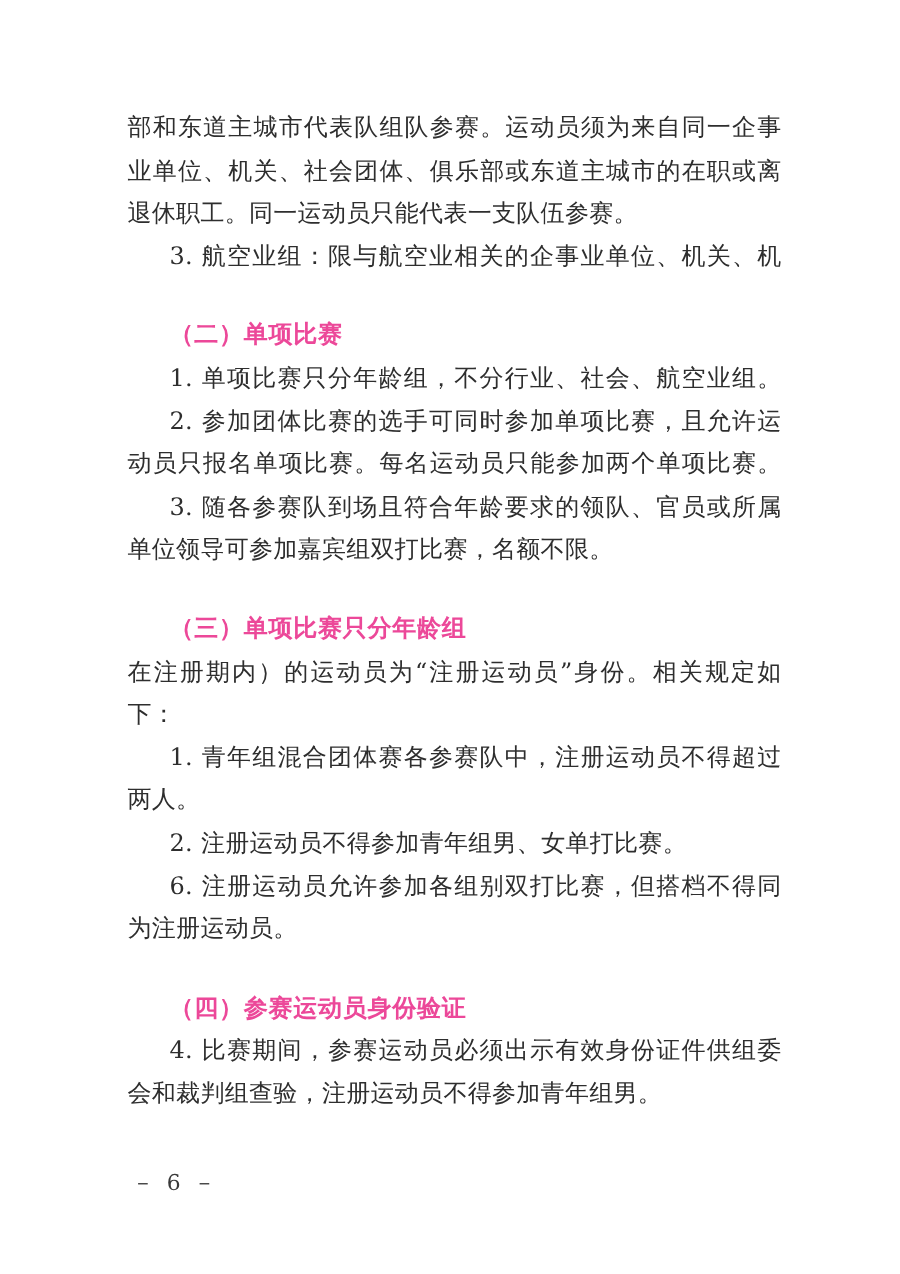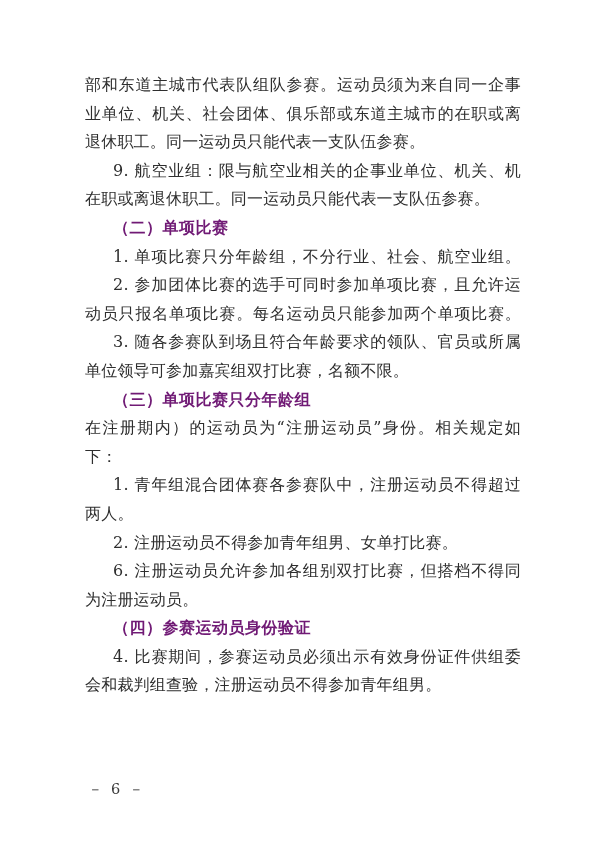--- a/index.html
+++ b/index.html
@@ -36,44 +36,44 @@
     text-justify: inter-character;
   }
   
   .ind {
     text-indent: 28px;
   }
   
   .hd {
     font-family: "DejaVu Sans", "Liberation Sans", sans-serif;
     font-weight: 700;
-    color: #701a75;
+    color: #ec4899;
     letter-spacing: 0.5px;
+    margin-top: 24px;
   }
   .footer {
     position: absolute;
     left: 88px;
     top: 782px;
     font-family: "DejaVu Serif", "Liberation Serif", serif;
     font-size: 14.5px;
     line-height: 1;
     color: #3a3a3a;
     letter-spacing: 2px;
   }
 </style>
 </head>
 <body>
 
 <div class="page">
   <div class="content">
     <div class="ln full">部和东道主城市代表队组队参赛。运动员须为来自同一企事</div>
     <div class="ln full">业单位、机关、社会团体、俱乐部或东道主城市的在职或离</div>
     <div class="ln">退休职工。同一运动员只能代表一支队伍参赛。</div>
-    <div class="ln ind full">9. 航空业组：限与航空业相关的企事业单位、机关、机</div>
-    <div class="ln">在职或离退休职工。同一运动员只能代表一支队伍参赛。</div>
+    <div class="ln ind full">3. 航空业组：限与航空业相关的企事业单位、机关、机</div>
     <div class="ln ind hd">（二）单项比赛</div>
     <div class="ln ind full">1. 单项比赛只分年龄组，不分行业、社会、航空业组。</div>
     <div class="ln ind full">2. 参加团体比赛的选手可同时参加单项比赛，且允许运</div>
     <div class="ln full">动员只报名单项比赛。每名运动员只能参加两个单项比赛。</div>
     <div class="ln ind full">3. 随各参赛队到场且符合年龄要求的领队、官员或所属</div>
     <div class="ln">单位领导可参加嘉宾组双打比赛，名额不限。</div>
     <div class="ln ind hd">（三）单项比赛只分年龄组</div>
     <div class="ln full">在注册期内）的运动员为“注册运动员”身份。相关规定如</div>
     <div class="ln">下：</div>
     <div class="ln ind full">1. 青年组混合团体赛各参赛队中，注册运动员不得超过</div>

